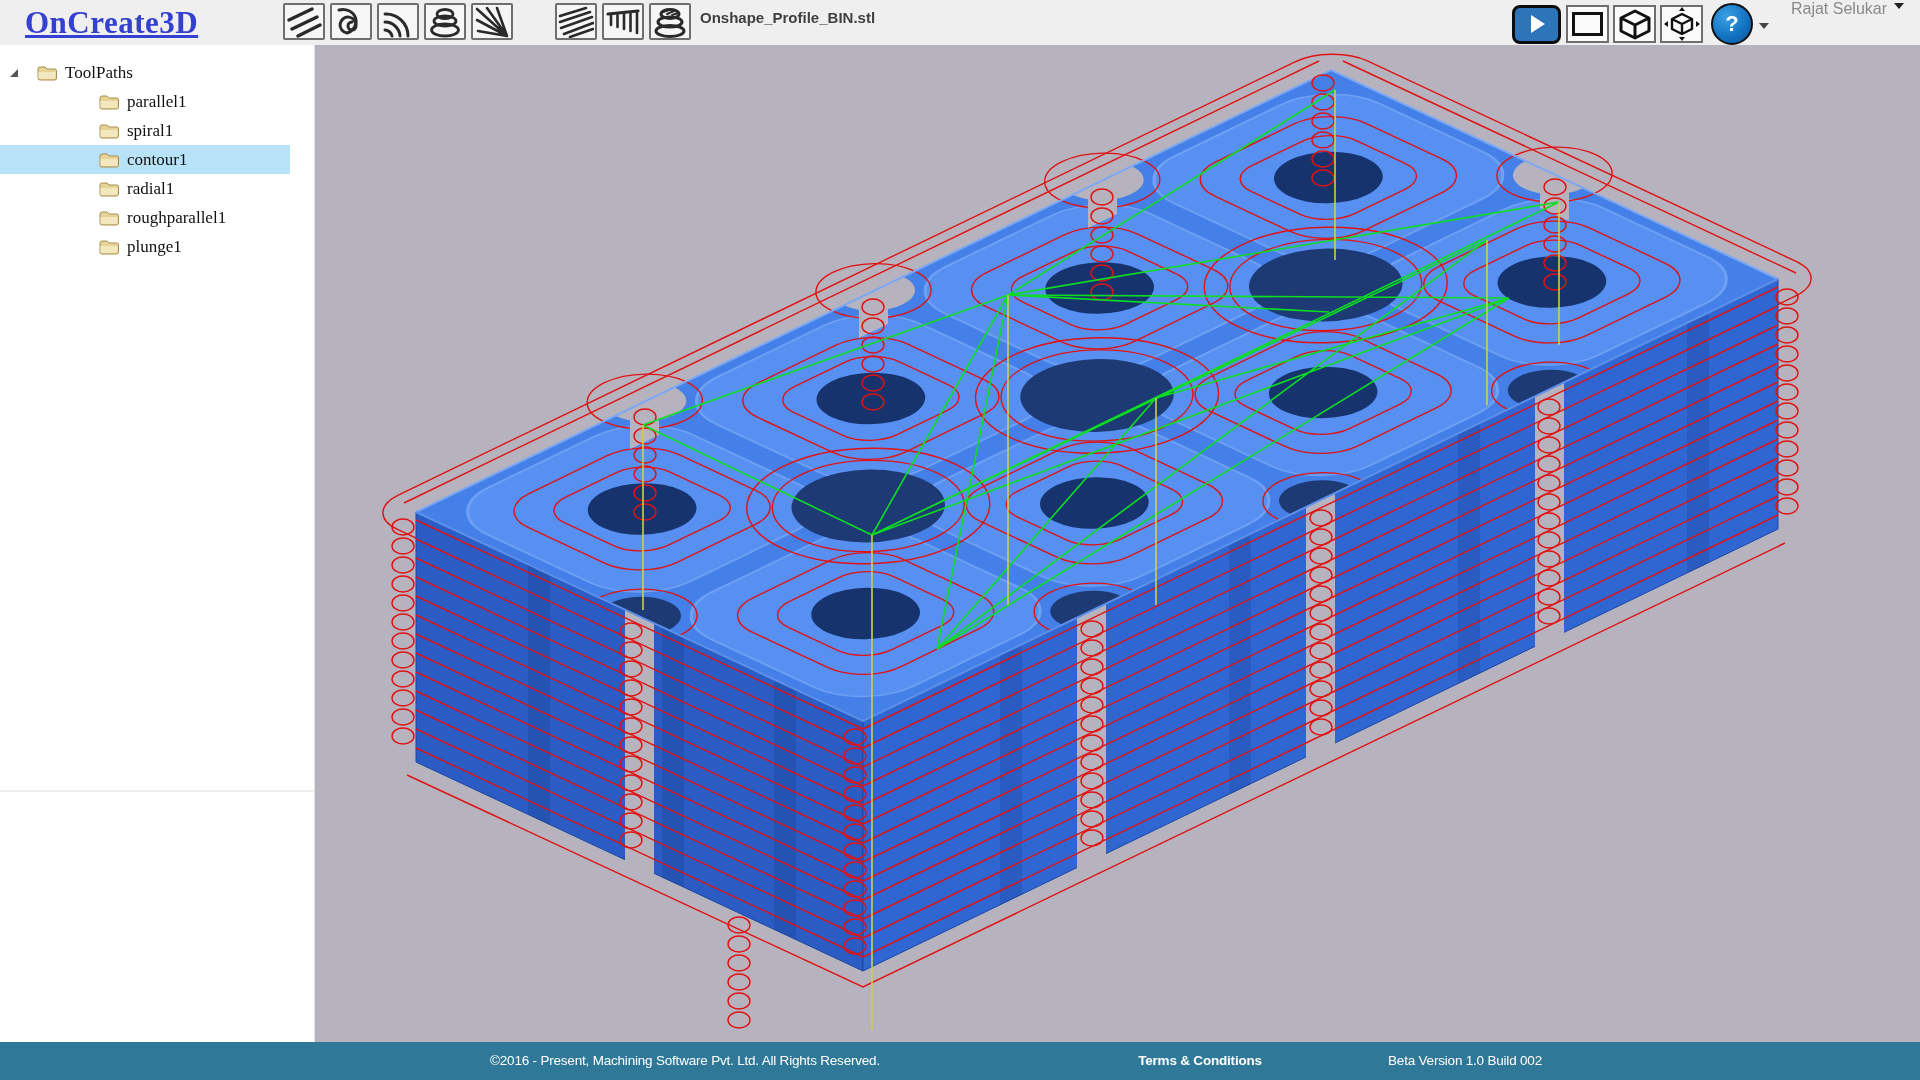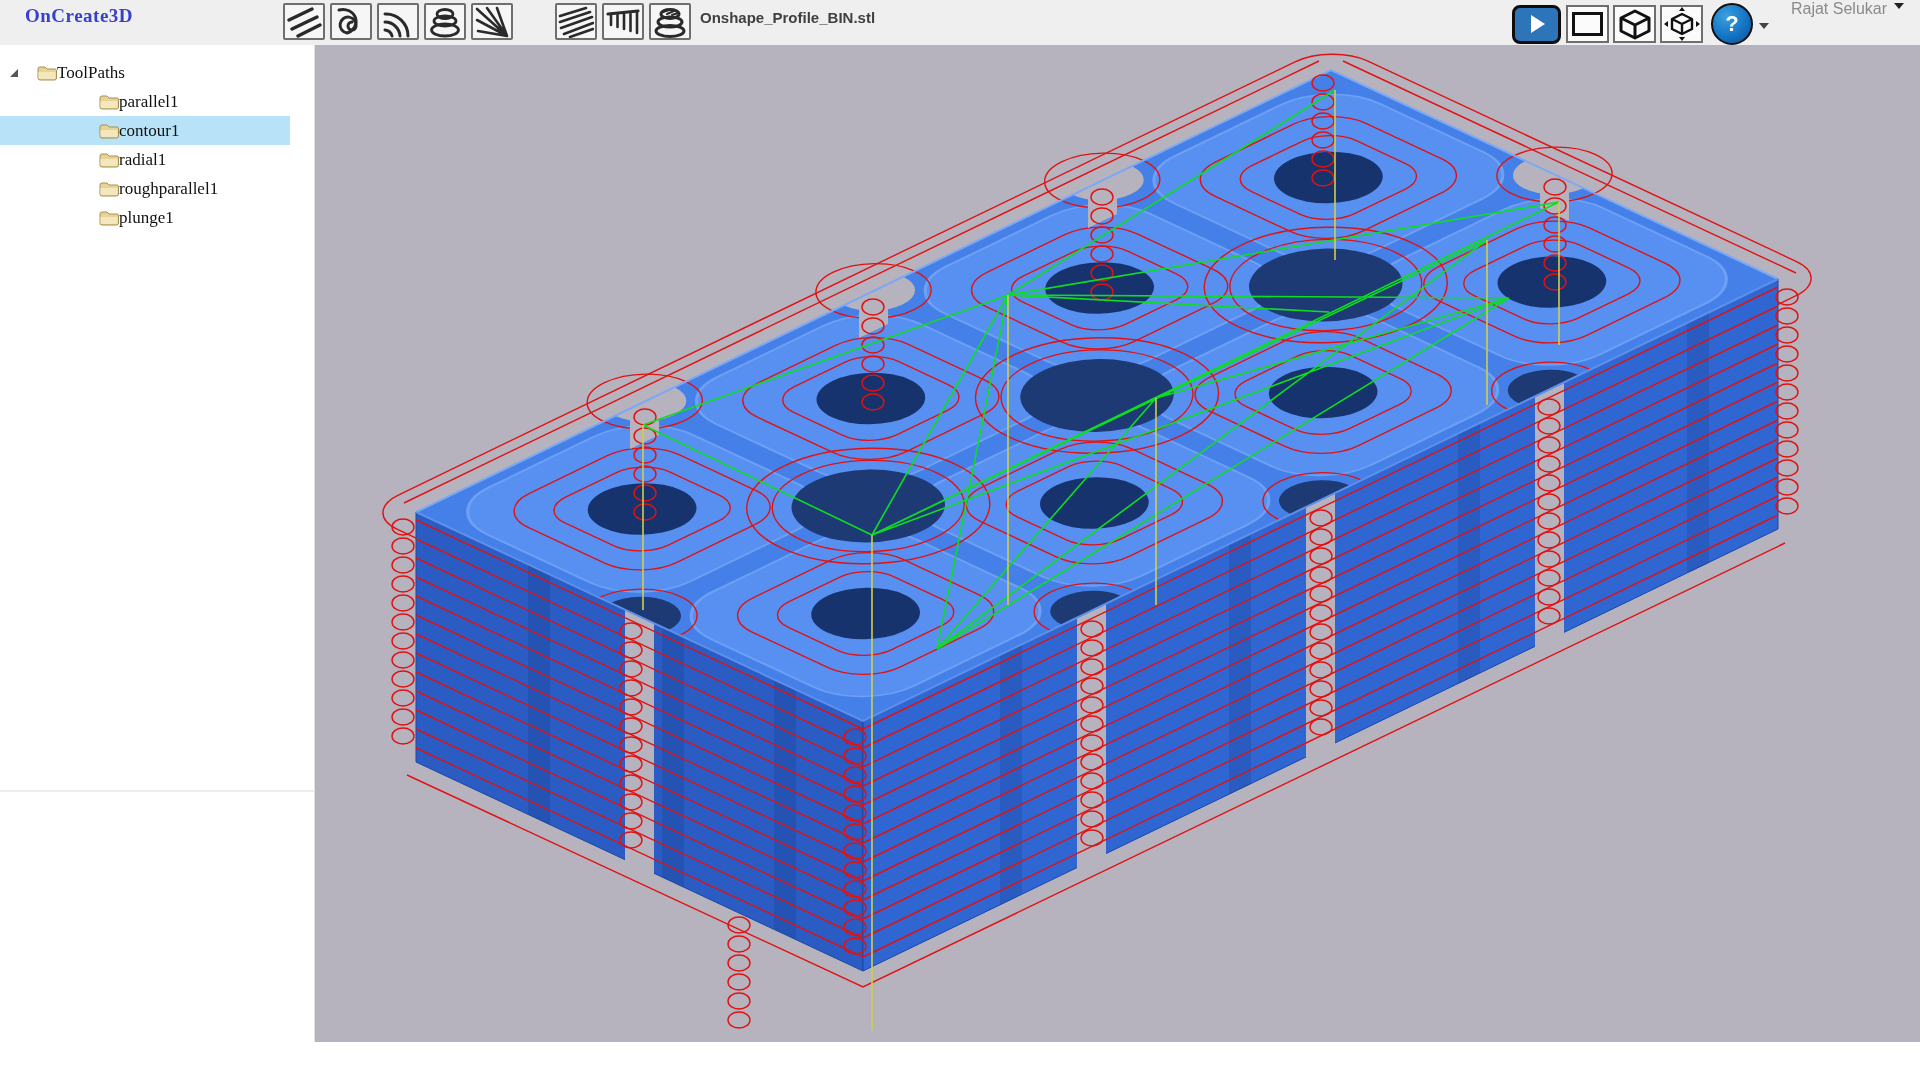--- a/index.html
+++ b/index.html
@@ -2,21 +2,21 @@
 <html style="--header_bg: #f0eff0; --logo_blue: #3440cf; --filename_ink: #3f3f3f; --user_ink: #8a8a8a; --icon_ink: #2a2a2a; --accent_play: #2d74b8; --help_blue: #1474c4; --select_blue: #b8e2f7; --vp_bg: #b6b3bf; --top_blue: #4480e8; --tower_blue: #5890f2; --wall_left: #2a5cc4; --wall_right: #3066d2; --hole_dark: #16336e; --slot_dark: #1d3a74; --toolpath_red: #e01212; --rapid_green: #0ddd22; --plunge_yellow: #cfcf4a; --footer_teal: #2f7897;"><head>
 <meta charset="utf-8">
 <style>
   html,body{margin:0;padding:0;width:1920px;height:1080px;overflow:hidden;
     font-family:"Liberation Sans",sans-serif;background:#fff;}
   .app{position:relative;width:1920px;height:1080px;}
 
   
   .header{position:absolute;left:0;top:0;width:1920px;height:45px;background:var(--header_bg);}
   .logo{position:absolute;left:25px;top:5px;font-family:"Liberation Serif",serif;
-    font-weight:bold;font-size:19px;color:var(--logo_blue);letter-spacing:.5px;}
+    font-weight:bold;font-size:31px;color:var(--logo_blue);letter-spacing:.5px;text-decoration:underline;}
   .toolgroup{position:absolute;top:3px;display:flex;gap:5px;}
   .tg1{left:283px;} .tg2{left:555px;}
   .tool{width:42px;height:37px;box-sizing:border-box;border:2px solid #6e6e6e;
     background:#f6f6f6;border-radius:2px;display:flex;align-items:center;justify-content:center;}
   .tool svg{stroke:var(--icon_ink);fill:none;stroke-linecap:round;}
   .filename{position:absolute;left:700px;top:0;height:34px;display:flex;align-items:center;
     font-size:15px;font-weight:bold;color:var(--filename_ink);}
   .viewbtns{position:absolute;top:3px;left:1512px;display:flex;align-items:center;}
   .playbtn{width:49px;height:39px;box-sizing:border-box;border:3px solid #0d0d0d;border-radius:8px;
     background:var(--accent_play);display:flex;align-items:center;justify-content:center;margin-right:5px;}
@@ -39,21 +39,21 @@
   .sidebar{position:absolute;left:0;top:45px;width:315px;height:997px;background:#fff;
     border-right:1px solid #e2e2e2;box-sizing:border-box;}
   .sidebar-divider{position:absolute;left:0;top:745px;width:100%;height:2px;background:#ededed;}
   .tree{padding-top:13px;font-family:"Liberation Serif",serif;font-size:17px;color:#111;}
   .trow{height:29px;display:flex;align-items:center;width:290px;box-sizing:border-box;cursor:default;}
   .trow.root{padding-left:10px;}
   .trow.child{padding-left:99px;}
   .trow.selected{background:var(--select_blue);}
   .expander{width:0;height:0;border-bottom:8px solid #555;border-left:8px solid transparent;margin-right:19px;}
   .folder{width:20px;height:16px;flex:0 0 auto;}
-  .tlabel{white-space:nowrap;}
+  .tlabel{margin-left:8px;white-space:nowrap;}
 
   
   .viewport{position:absolute;left:315px;top:45px;width:1605px;height:997px;background:var(--vp_bg);}
   .rl{stroke:var(--toolpath_red);fill:none;stroke-width:1.4px;}
   .grl{stroke:var(--rapid_green);fill:none;stroke-width:1.6px;}
   .yrl{stroke:var(--plunge_yellow);fill:none;stroke-width:1.6px;}
   .wall-left{fill:var(--wall_left);stroke:#1c47a3;stroke-width:1;}
   .wall-right{fill:var(--wall_right);stroke:#1c47a3;stroke-width:1;}
   .topface{fill:var(--top_blue);}
   .tower{fill:var(--tower_blue);stroke:#6ea0f4;stroke-width:1;}
@@ -171,20 +171,27 @@
         </svg>
         <span class="tlabel">ToolPaths</span>
       </div>
 
       <div class="trow child">
         <svg class="folder" viewBox="0 0 20 16">
             <path d="M1 4 q0-2 2-2 h5 l2 2 h8 q1.5 0 1.5 2 v7 q0 2-2 2 H3 q-2 0-2-2 Z" fill="#e7d398" stroke="#a6904e"></path>
             <path d="M1.5 7 h17 v5.5 q0 1.5-1.5 1.5 H3 q-1.5 0-1.5-1.5 Z" fill="#f3e7bd" stroke="none"></path>
           </svg>
         <span class="tlabel">parallel1</span>
+      </div>
+      <div class="trow child">
+        <svg class="folder" viewBox="0 0 20 16">
+            <path d="M1 4 q0-2 2-2 h5 l2 2 h8 q1.5 0 1.5 2 v7 q0 2-2 2 H3 q-2 0-2-2 Z" fill="#e7d398" stroke="#a6904e"></path>
+            <path d="M1.5 7 h17 v5.5 q0 1.5-1.5 1.5 H3 q-1.5 0-1.5-1.5 Z" fill="#f3e7bd" stroke="none"></path>
+          </svg>
+        <span class="tlabel">spiral1</span>
       </div>
       <div class="trow child selected">
         <svg class="folder" viewBox="0 0 20 16">
             <path d="M1 4 q0-2 2-2 h5 l2 2 h8 q1.5 0 1.5 2 v7 q0 2-2 2 H3 q-2 0-2-2 Z" fill="#e7d398" stroke="#a6904e"></path>
             <path d="M1.5 7 h17 v5.5 q0 1.5-1.5 1.5 H3 q-1.5 0-1.5-1.5 Z" fill="#f3e7bd" stroke="none"></path>
           </svg>
         <span class="tlabel">contour1</span>
       </div>
       <div class="trow child">
         <svg class="folder" viewBox="0 0 20 16">
@@ -360,14 +367,19 @@
         M557 490 L1244 157 M557 490 L1194 253 M557 490 L1172 195 M557 490 L841 353
         M622 604 L1194 253 M622 604 L1172 195 M622 604 L841 353
         M841 353 L1194 253 M328 380 L557 490"></path>
 
       <path class="yrl" d="
         M328 380 V565 M557 490 V985 M693 250 V560 M841 353 V560
         M1020 45 V215 M1172 195 V360 M1244 157 V300"></path>
     </svg>
   </div>
 
+  <div class="footer">
+    <span class="f-copy">©2016 - Present, Machining Software Pvt. Ltd. All Rights Reserved.</span>
+    <span class="f-terms">Terms &amp; Conditions</span>
+    <span class="f-ver">Beta Version 1.0 Build 002</span>
+  </div>
 
 </div>
 
 </body></html>

